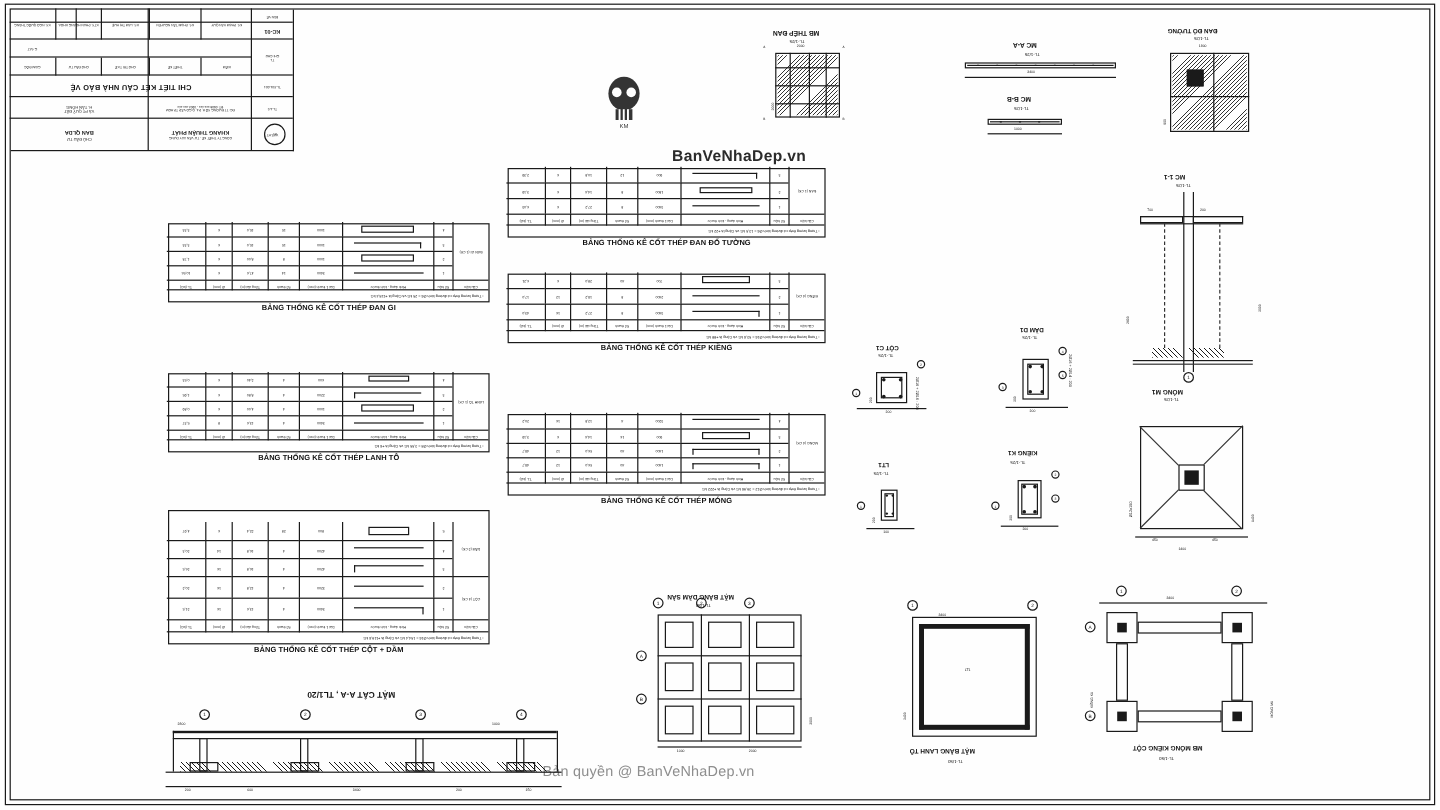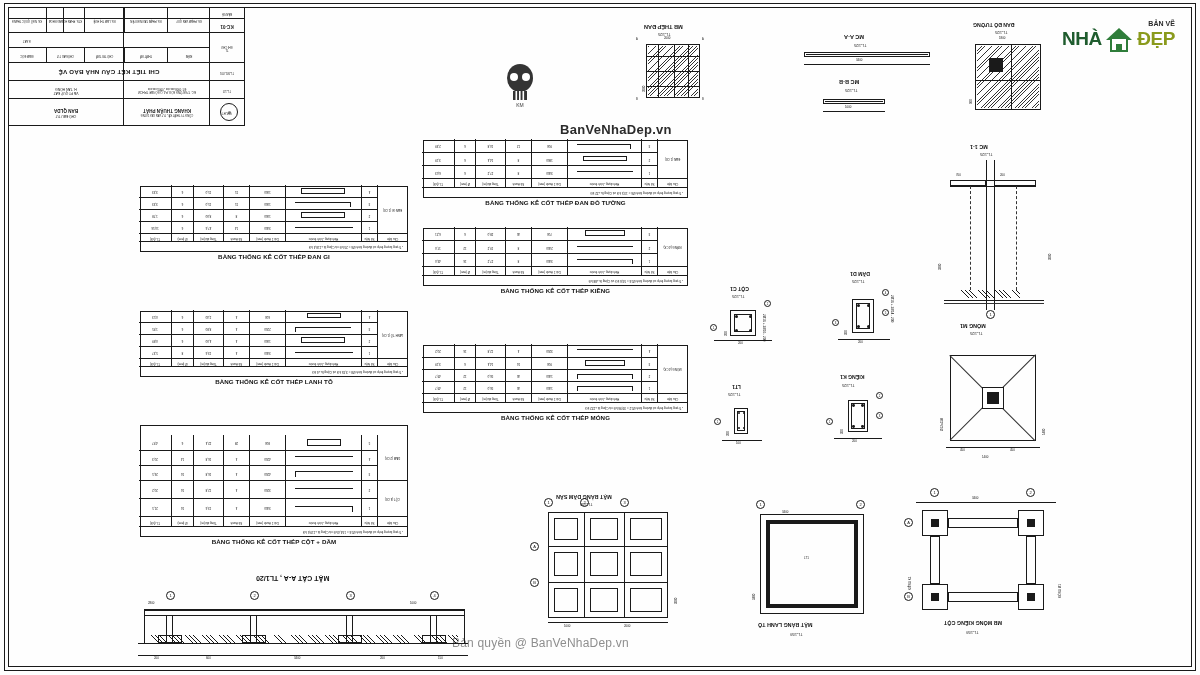--- a/index.html
+++ b/index.html
@@ -274,32 +274,20 @@
 
       <div class="circ" style="left:6px; top:4px; width:18px; height:18px;">
         <span class="tb-xs">KT</span>
       </div>
       <div class="tb-cell nb" style="left:198px; top:77px; width:38px; height:15px;">
         <span class="tb-xs">G.SÁT</span>
       </div>
     </div>
   </div>
 
-  <div id="logo">
-    <div class="logo-text-left">
-      <div>BẢN VẼ</div>
-      <div class="logo-big">
-        <span>NHÀ</span>
-        <span class="house">
-          <span class="roof"></span><span class="body"></span><span class="door"></span>
-        </span>
-        <span class="logo-dep">ĐẸP</span>
-      </div>
-    </div>
-  </div>
 
   <div id="wm-center">BanVeNhaDep.vn</div>
   <div id="wm-bottom">Bản quyền @ BanVeNhaDep.vn</div>
   <svg id="wm-skull" viewBox="0 0 40 48">
     <ellipse cx="20" cy="18" rx="13" ry="14" fill="#111"></ellipse>
     <circle cx="14" cy="17" r="4" fill="#fff"></circle>
     <circle cx="26" cy="17" r="4" fill="#fff"></circle>
     <rect x="13" y="31" width="14" height="9" fill="#111"></rect>
     <rect x="15.5" y="31" width="1.6" height="9" fill="#fff"></rect>
     <rect x="19" y="31" width="1.6" height="9" fill="#fff"></rect>

